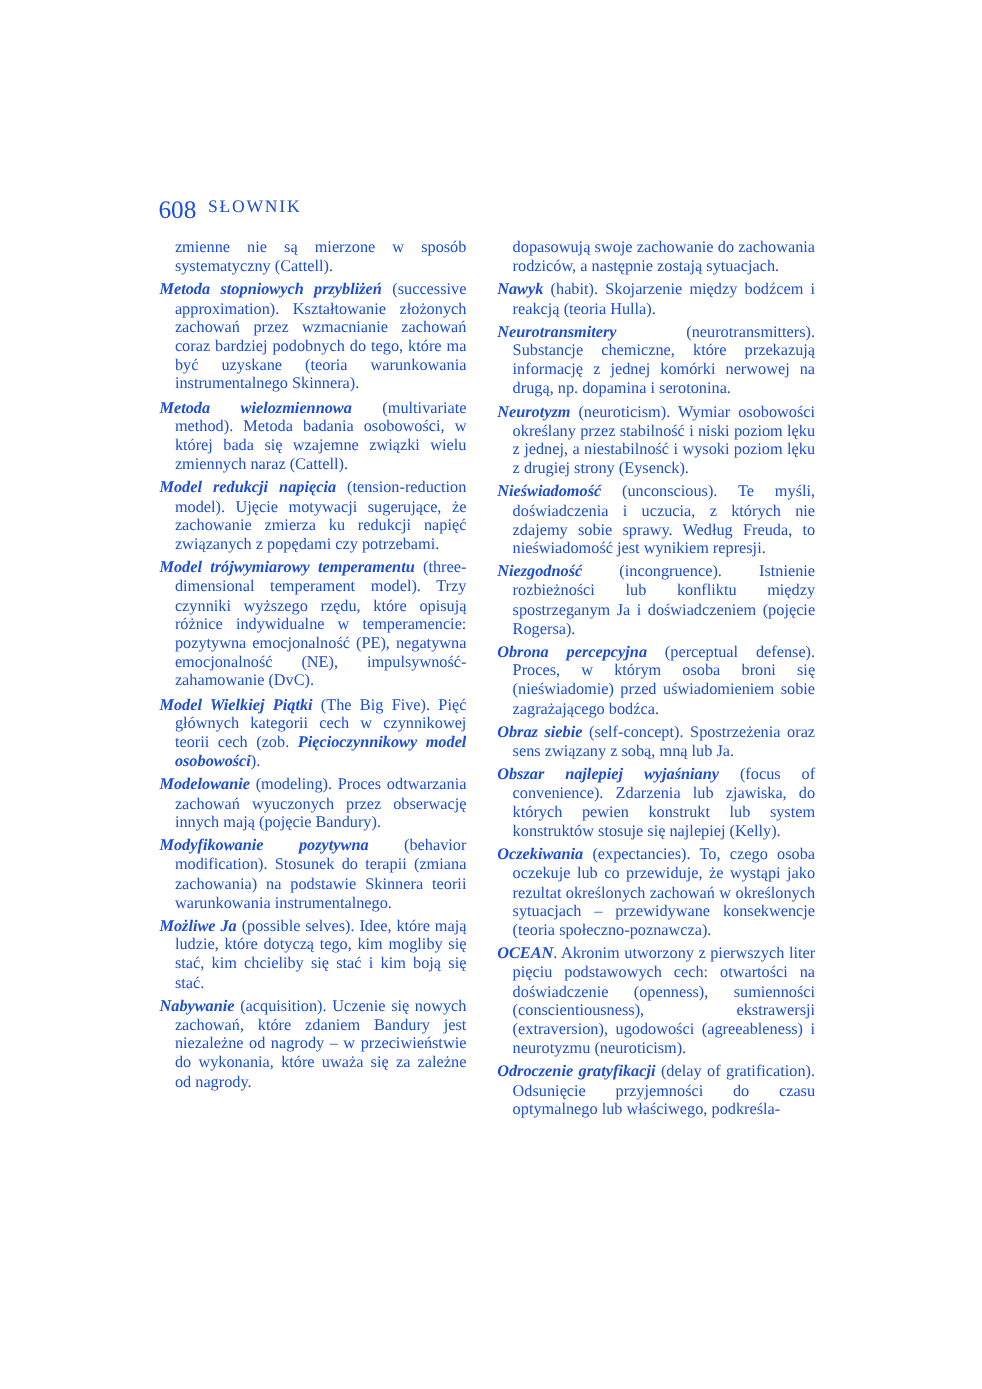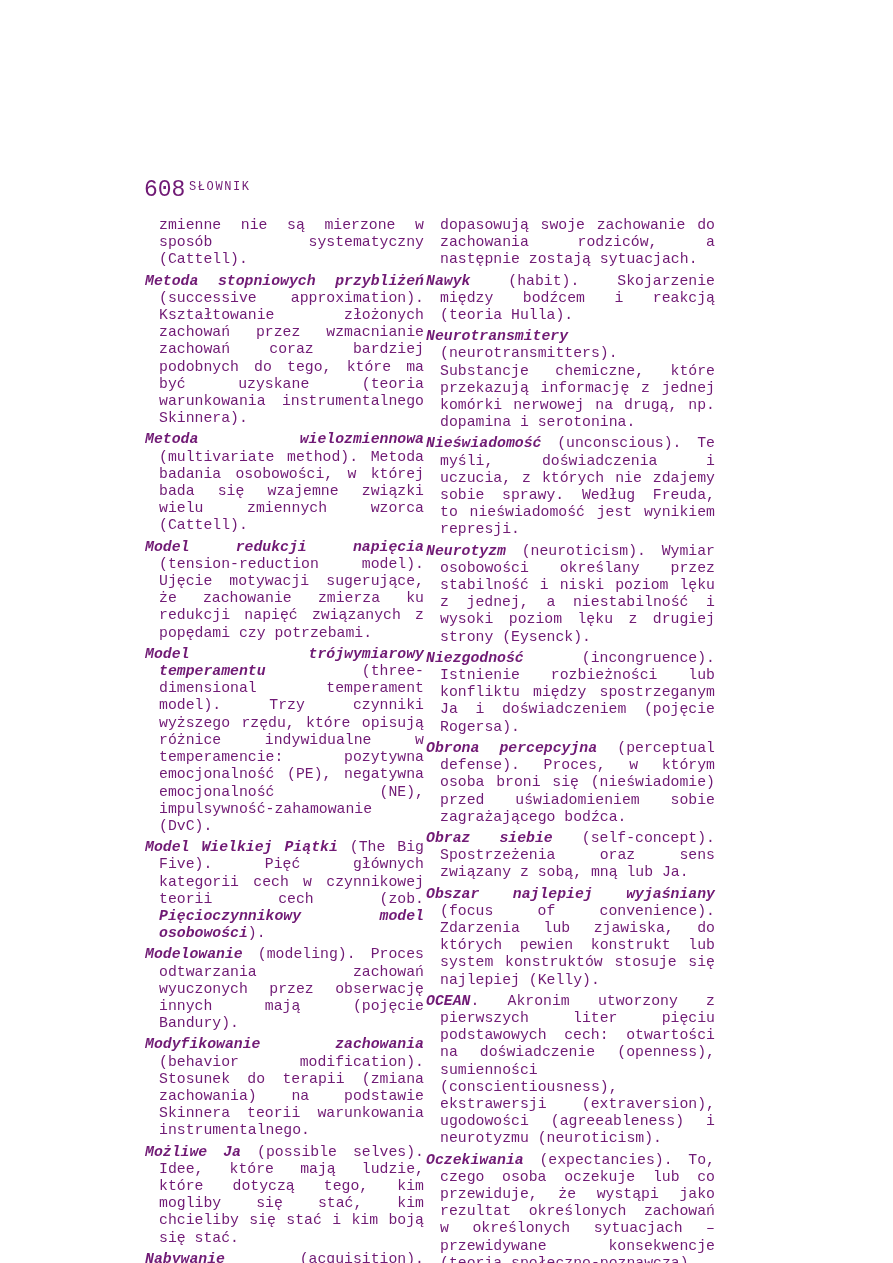--- a/index.html
+++ b/index.html
@@ -5,45 +5,45 @@
   html, body {
     margin: 0;
     padding: 0;
     background: #ffffff;
   }
   .page {
     position: relative;
     width: 776px;
     height: 1263px;
     background: #ffffff;
-    font-family: Liberation Mono, monospace;
-    color: #701a75;
+    font-family: Liberation Serif, serif;
+    color: #1d4ed8;
     overflow: hidden;
   }
   .page-number {
     position: absolute;
     left: 144px;
     top: 179px;
     font-size: 23px;
     line-height: 1;
   }
   .running-header {
     position: absolute;
     left: 189px;
     top: 181px;
-    font-size: 12px;
+    font-size: 16px;
     line-height: 1;
     letter-spacing: 1.6px;
   }
   .columns {
     position: absolute;
     left: 145px;
     top: 217px;
     display: flex;
-    gap: 2px;
+    gap: 28px;
     align-items: flex-start;
   }
   .col {
     font-size: 14.8px;
     line-height: 17.2px;
     text-align: justify;
     hyphens: auto;
   }
   .col-left  { width: 279px; }
   .col-right { width: 289px; }
@@ -60,37 +60,37 @@
 </head>
 <body>
 
 <div class="page">
   <div class="page-number">608</div>
   <div class="running-header">SŁOWNIK</div>
   <div class="columns">
     <div class="col col-left" id="col-left">
         <p class="cont"><span>zmienne nie są mierzone w sposób systematyczny (Cattell).</span></p>
         <p class="entry"><span class="term">Metoda stopniowych przybliżeń</span><span> (successive approximation). Kształtowanie złożonych zachowań przez wzmacnianie zachowań coraz bardziej podobnych do tego, które ma być uzyskane (teoria warunkowania instrumentalnego Skinnera).</span></p>
-        <p class="entry"><span class="term">Metoda wielozmiennowa</span><span> (multivariate method). Metoda badania osobowości, w której bada się wzajemne związki wielu zmiennych wzorca (Cattell).</span></p>
+        <p class="entry"><span class="term">Metoda wielozmiennowa</span><span> (multivariate method). Metoda badania osobowości, w której bada się wzajemne związki wielu zmiennych naraz (Cattell).</span></p>
         <p class="entry"><span class="term">Model redukcji napięcia</span><span> (tension-reduction model). Ujęcie motywacji sugerujące, że zachowanie zmierza ku redukcji napięć związanych z popędami czy potrzebami.</span></p>
         <p class="entry"><span class="term">Model trójwymiarowy temperamentu</span><span> (three-dimensional temperament model). Trzy czynniki wyższego rzędu, które opisują różnice indywidualne w temperamencie: pozytywna emocjonalność (PE), negatywna emocjonalność (NE), impulsywność-zahamowanie (DvC).</span></p>
         <p class="entry"><span class="term">Model Wielkiej Piątki</span><span> (The Big Five). Pięć głównych kategorii cech w czynnikowej teorii cech (zob. </span><span class="seg-bold-italic">Pięcioczynnikowy model osobowości</span><span>).</span></p>
         <p class="entry"><span class="term">Modelowanie</span><span> (modeling). Proces odtwarzania zachowań wyuczonych przez obserwację innych mają (pojęcie Bandury).</span></p>
-        <p class="entry"><span class="term">Modyfikowanie zachowania</span><span> (behavior modification). Stosunek do terapii (zmiana zachowania) na podstawie Skinnera teorii warunkowania instrumentalnego.</span></p>
+        <p class="entry"><span class="term">Modyfikowanie pozytywna</span><span> (behavior modification). Stosunek do terapii (zmiana zachowania) na podstawie Skinnera teorii warunkowania instrumentalnego.</span></p>
         <p class="entry"><span class="term">Możliwe Ja</span><span> (possible selves). Idee, które mają ludzie, które dotyczą tego, kim mogliby się stać, kim chcieliby się stać i kim boją się stać.</span></p>
         <p class="entry"><span class="term">Nabywanie</span><span> (acquisition). Uczenie się nowych zachowań, które zdaniem Bandury jest niezależne od nagrody – w przeciwieństwie do wykonania, które uważa się za zależne od nagrody.</span></p>
       </div>
     <div class="col col-right" id="col-right">
         <p class="cont"><span>dopasowują swoje zachowanie do zachowania rodziców, a następnie zostają sytuacjach.</span></p>
         <p class="entry"><span class="term">Nawyk</span><span> (habit). Skojarzenie między bodźcem i reakcją (teoria Hulla).</span></p>
         <p class="entry"><span class="term">Neurotransmitery</span><span> (neurotransmitters). Substancje chemiczne, które przekazują informację z jednej komórki nerwowej na drugą, np. dopamina i serotonina.</span></p>
+        <p class="entry"><span class="term">Neurotyzm</span><span> (neuroticism). Wymiar osobowości określany przez stabilność i niski poziom lęku z jednej, a niestabilność i wysoki poziom lęku z drugiej strony (Eysenck).</span></p>
         <p class="entry"><span class="term">Nieświadomość</span><span> (unconscious). Te myśli, doświadczenia i uczucia, z których nie zdajemy sobie sprawy. Według Freuda, to nieświadomość jest wynikiem represji.</span></p>
-        <p class="entry"><span class="term">Neurotyzm</span><span> (neuroticism). Wymiar osobowości określany przez stabilność i niski poziom lęku z jednej, a niestabilność i wysoki poziom lęku z drugiej strony (Eysenck).</span></p>
         <p class="entry"><span class="term">Niezgodność</span><span> (incongruence). Istnienie rozbieżności lub konfliktu między spostrzeganym Ja i doświadczeniem (pojęcie Rogersa).</span></p>
         <p class="entry"><span class="term">Obrona percepcyjna</span><span> (perceptual defense). Proces, w którym osoba broni się (nieświadomie) przed uświadomieniem sobie zagrażającego bodźca.</span></p>
         <p class="entry"><span class="term">Obraz siebie</span><span> (self-concept). Spostrzeżenia oraz sens związany z sobą, mną lub Ja.</span></p>
         <p class="entry"><span class="term">Obszar najlepiej wyjaśniany</span><span> (focus of convenience). Zdarzenia lub zjawiska, do których pewien konstrukt lub system konstruktów stosuje się najlepiej (Kelly).</span></p>
+        <p class="entry"><span class="term">Oczekiwania</span><span> (expectancies). To, czego osoba oczekuje lub co przewiduje, że wystąpi jako rezultat określonych zachowań w określonych sytuacjach – przewidywane konsekwencje (teoria społeczno-poznawcza).</span></p>
         <p class="entry"><span class="term">OCEAN</span><span>. Akronim utworzony z pierwszych liter pięciu podstawowych cech: otwartości na doświadczenie (openness), sumienności (conscientiousness), ekstrawersji (extraversion), ugodowości (agreeableness) i neurotyzmu (neuroticism).</span></p>
-        <p class="entry"><span class="term">Oczekiwania</span><span> (expectancies). To, czego osoba oczekuje lub co przewiduje, że wystąpi jako rezultat określonych zachowań w określonych sytuacjach – przewidywane konsekwencje (teoria społeczno-poznawcza).</span></p>
         <p class="entry"><span class="term">Odroczenie gratyfikacji</span><span> (delay of gratification). Odsunięcie przyjemności do czasu optymalnego lub właściwego, podkreśla-</span></p>
       </div>
   </div>
 </div>
 
 </body></html>

